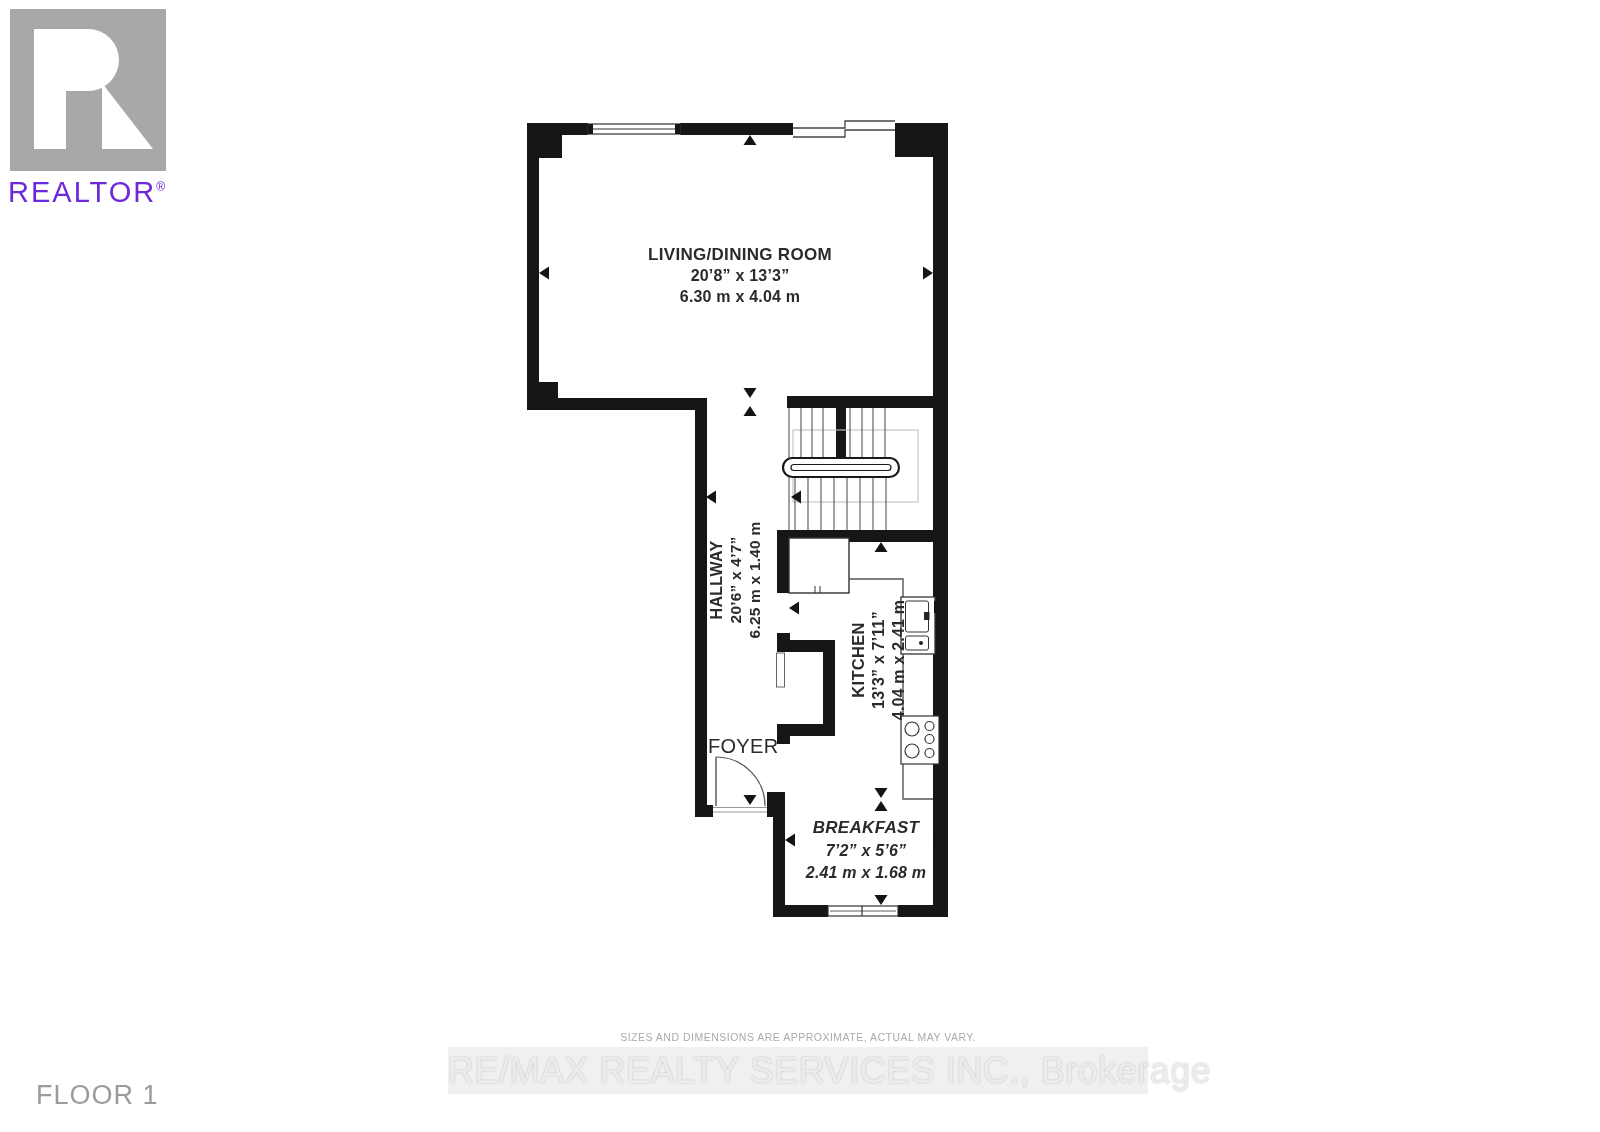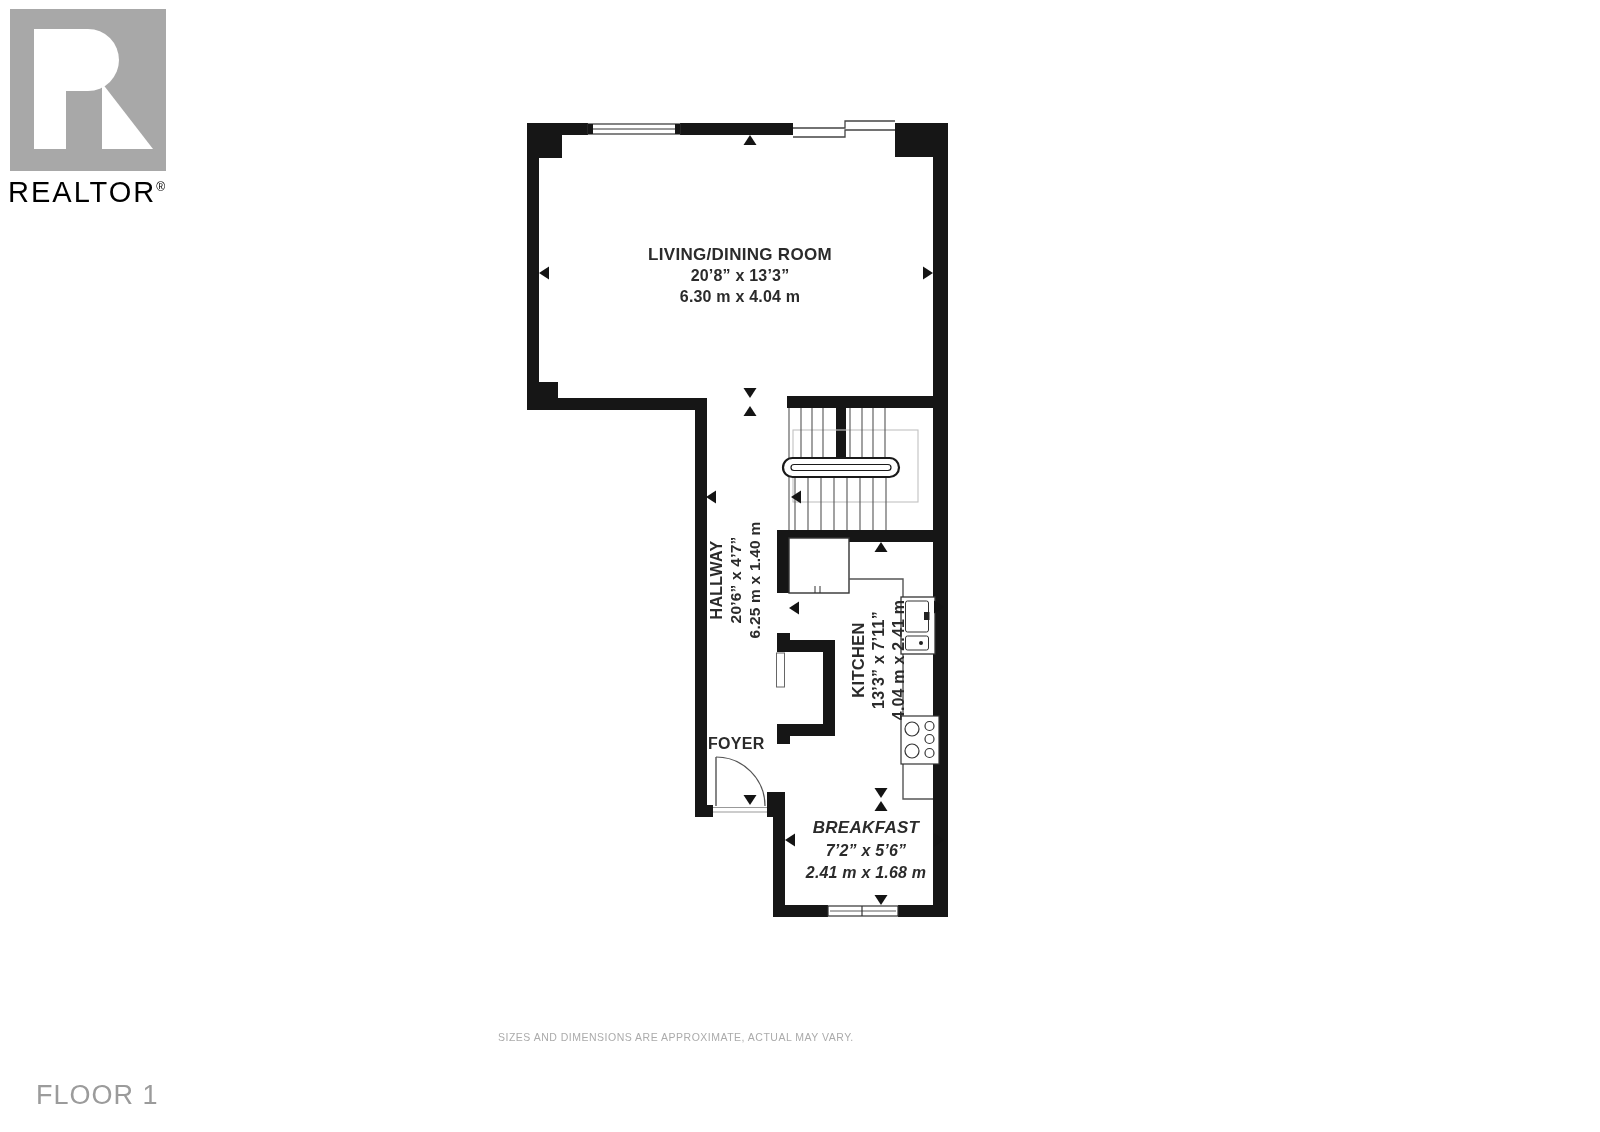--- a/index.html
+++ b/index.html
@@ -4,33 +4,33 @@
 <style>
   html,body{margin:0;padding:0;background:#fff;}
   .stage{position:relative;width:1600px;height:1132px;background:#ffffff;overflow:hidden;
          font-family:"Liberation Sans",sans-serif;color:#2a2a2a;}
   svg.plan{position:absolute;left:0;top:0;}
   .room-label{position:absolute;display:flex;flex-direction:column;align-items:center;
               text-align:center;color:#2b2b2b;}
   .room-label .rname{font-size:17px;font-weight:700;letter-spacing:.3px;line-height:21px;}
   .room-label .rdim{font-size:16px;font-weight:700;letter-spacing:.2px;line-height:21px;}
   .vlabel{transform:rotate(-90deg);}
-  .foyer-label{position:absolute;left:708px;top:735px;width:80px;font-size:16px;font-weight:700;
+  .foyer-label{position:absolute;left:708px;top:735px;width:80px;font-size:20px;font-weight:400;
                color:#2b2b2b;letter-spacing:.3px;}
   .area-block{position:absolute;left:498px;top:1014px;width:600px;text-align:center;
               font-size:12.5px;font-weight:700;color:#3d3d3d;line-height:15.7px;}
   .watermark{position:absolute;left:448px;top:1047px;width:700px;height:47px;line-height:47px;
              text-align:center;font-size:36px;letter-spacing:.5px;color:#ececec;
              background:rgba(205,205,205,0.30);text-shadow:0 0 2px rgba(140,140,140,.55);
              white-space:nowrap;z-index:3;}
-  .disclaimer{position:absolute;left:498px;top:1031px;width:600px;
+  .disclaimer{position:absolute;left:498px;top:1031px;width:600px;text-align:center;
               font-size:10.5px;letter-spacing:.5px;color:#ababab;z-index:4;}
   .floor-label{position:absolute;left:36px;top:1080px;font-size:27px;letter-spacing:1px;color:#9b9b9b;}
   .logo-box{position:absolute;left:10px;top:9px;width:156px;height:162px;}
-  .logo-word{position:absolute;left:8px;top:176px;font-size:29px;letter-spacing:2px;color:#000000;white-space:nowrap;}
+  .logo-word{position:absolute;left:8px;top:176px;font-size:29px;letter-spacing:2px;color:#6d28d9;white-space:nowrap;}
   .logo-word sup{font-size:12px;}
 </style>
 </head>
 <body>
 
 <div class="stage">
 
   <div class="logo-box">
     <svg width="156" height="162" viewBox="0 0 156 162">
       <rect x="0" y="0" width="156" height="162" fill="#a8a8a8"></rect>
@@ -176,18 +176,19 @@
 
   <div class="foyer-label">FOYER</div>
 
   <div class="room-label" style="left:716px;top:817px;width:300px;font-style:italic;">
     <div class="rname" style="line-height:22.5px;">BREAKFAST</div>
     <div class="rdim" style="line-height:22.5px;">7’2” x 5’6”</div>
     <div class="rdim" style="line-height:22.5px;">2.41 m x 1.68 m</div>
   </div>
 
 
+  <div class="watermark">RE/MAX REALTY SERVICES INC., Brokerage</div>
 
   <div class="disclaimer">SIZES AND DIMENSIONS ARE APPROXIMATE, ACTUAL MAY VARY.</div>
 
   <div class="floor-label">FLOOR 1</div>
 
 </div>
 
 </body></html>

